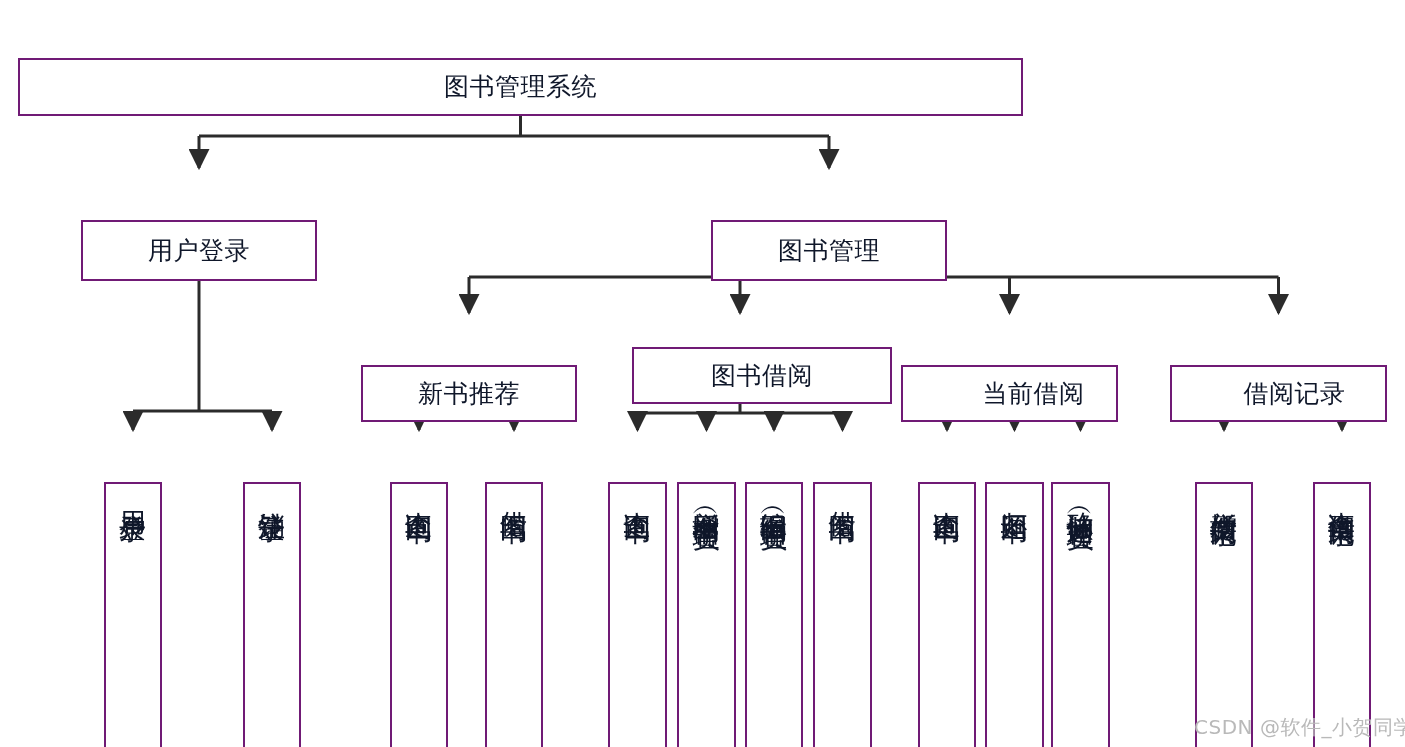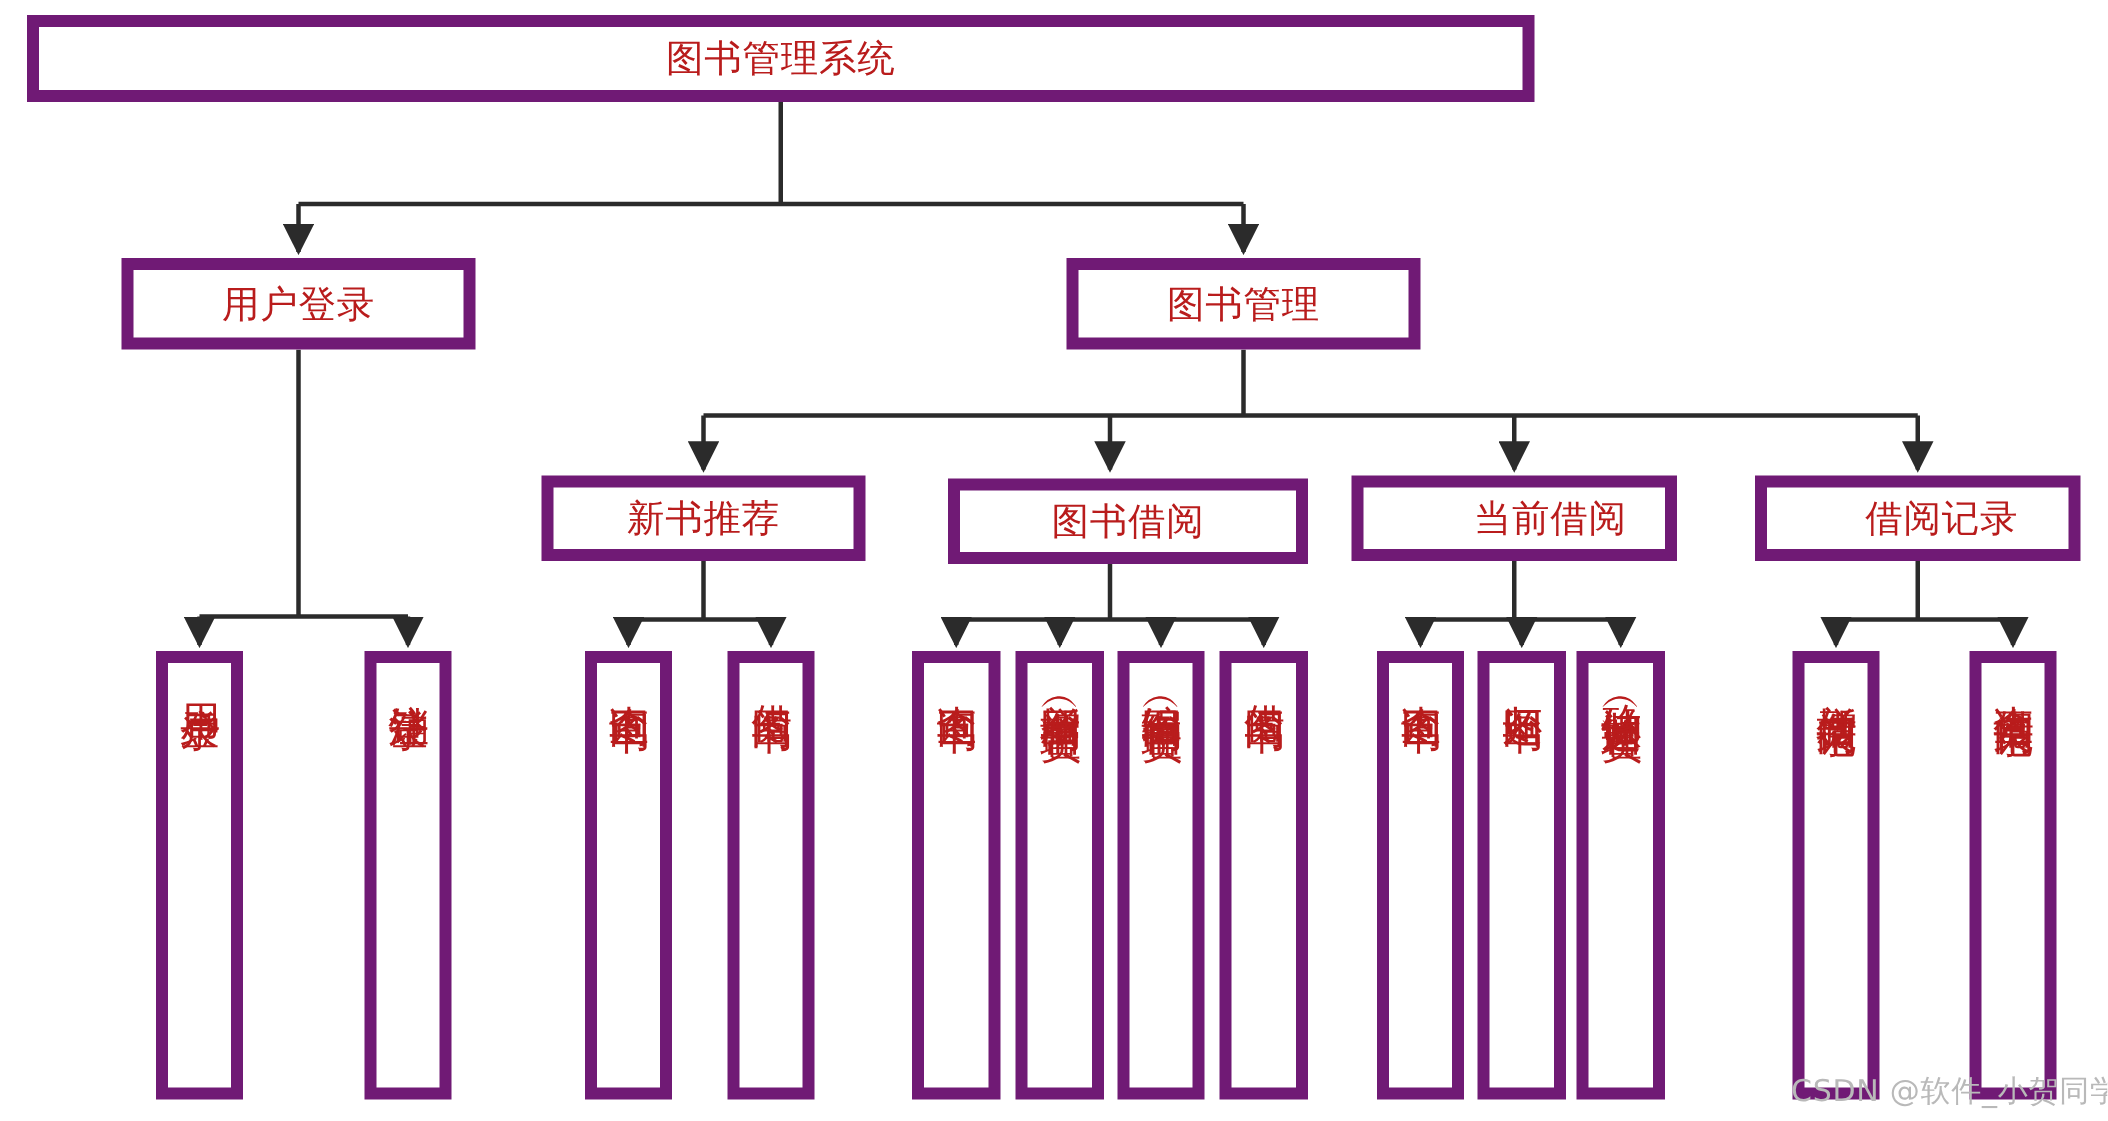--- a/index.html
+++ b/index.html
@@ -19,26 +19,27 @@
     position: absolute;
     left: 0;
     top: 0;
     width: 1405px;
     height: 747px;
     pointer-events: none;
   }
   .node {
     position: absolute;
     box-sizing: border-box;
-    border: 8px solid #701a75;
+    border: 2px solid #701a75;
     background: #ffffff;
     display: flex;
     align-items: center;
     justify-content: center;
-    color: #b91c1c;
+    color: #0f172a;
+    margin-top: 48px;
   }
   .node .label {
     display: block;
     text-align: center;
     line-height: 1.18;
     letter-spacing: 0.5px;
   }
   .node.horizontal .label {
     writing-mode: horizontal-tb;
     font-size: 25px;
@@ -119,21 +120,21 @@
       </div>
       <div class="node horizontal" style="left: 81px; top: 172px; width: 236px; height: 61px;">
         <span class="label">用户登录</span>
       </div>
       <div class="node horizontal" style="left: 711px; top: 172px; width: 236px; height: 61px;">
         <span class="label">图书管理</span>
       </div>
       <div class="node horizontal" style="left: 361px; top: 317px; width: 216px; height: 57px;">
         <span class="label">新书推荐</span>
       </div>
-      <div class="node horizontal" style="left: 632px; top: 319px; width: 240px; height: 57px;">
+      <div class="node horizontal" style="left: 632px; top: 299px; width: 260px; height: 57px;">
         <span class="label">图书借阅</span>
       </div>
       <div class="node horizontal" style="left: 901px; top: 317px; width: 217px; height: 57px; padding-left: 48px;">
         <span class="label">当前借阅</span>
       </div>
       <div class="node horizontal" style="left: 1170px; top: 317px; width: 217px; height: 57px; padding-left: 32px;">
         <span class="label">借阅记录</span>
       </div>
       <div class="node vertical" style="left: 104px; top: 434px; width: 58px; height: 299px;">
         <span class="label">用户登录</span>

